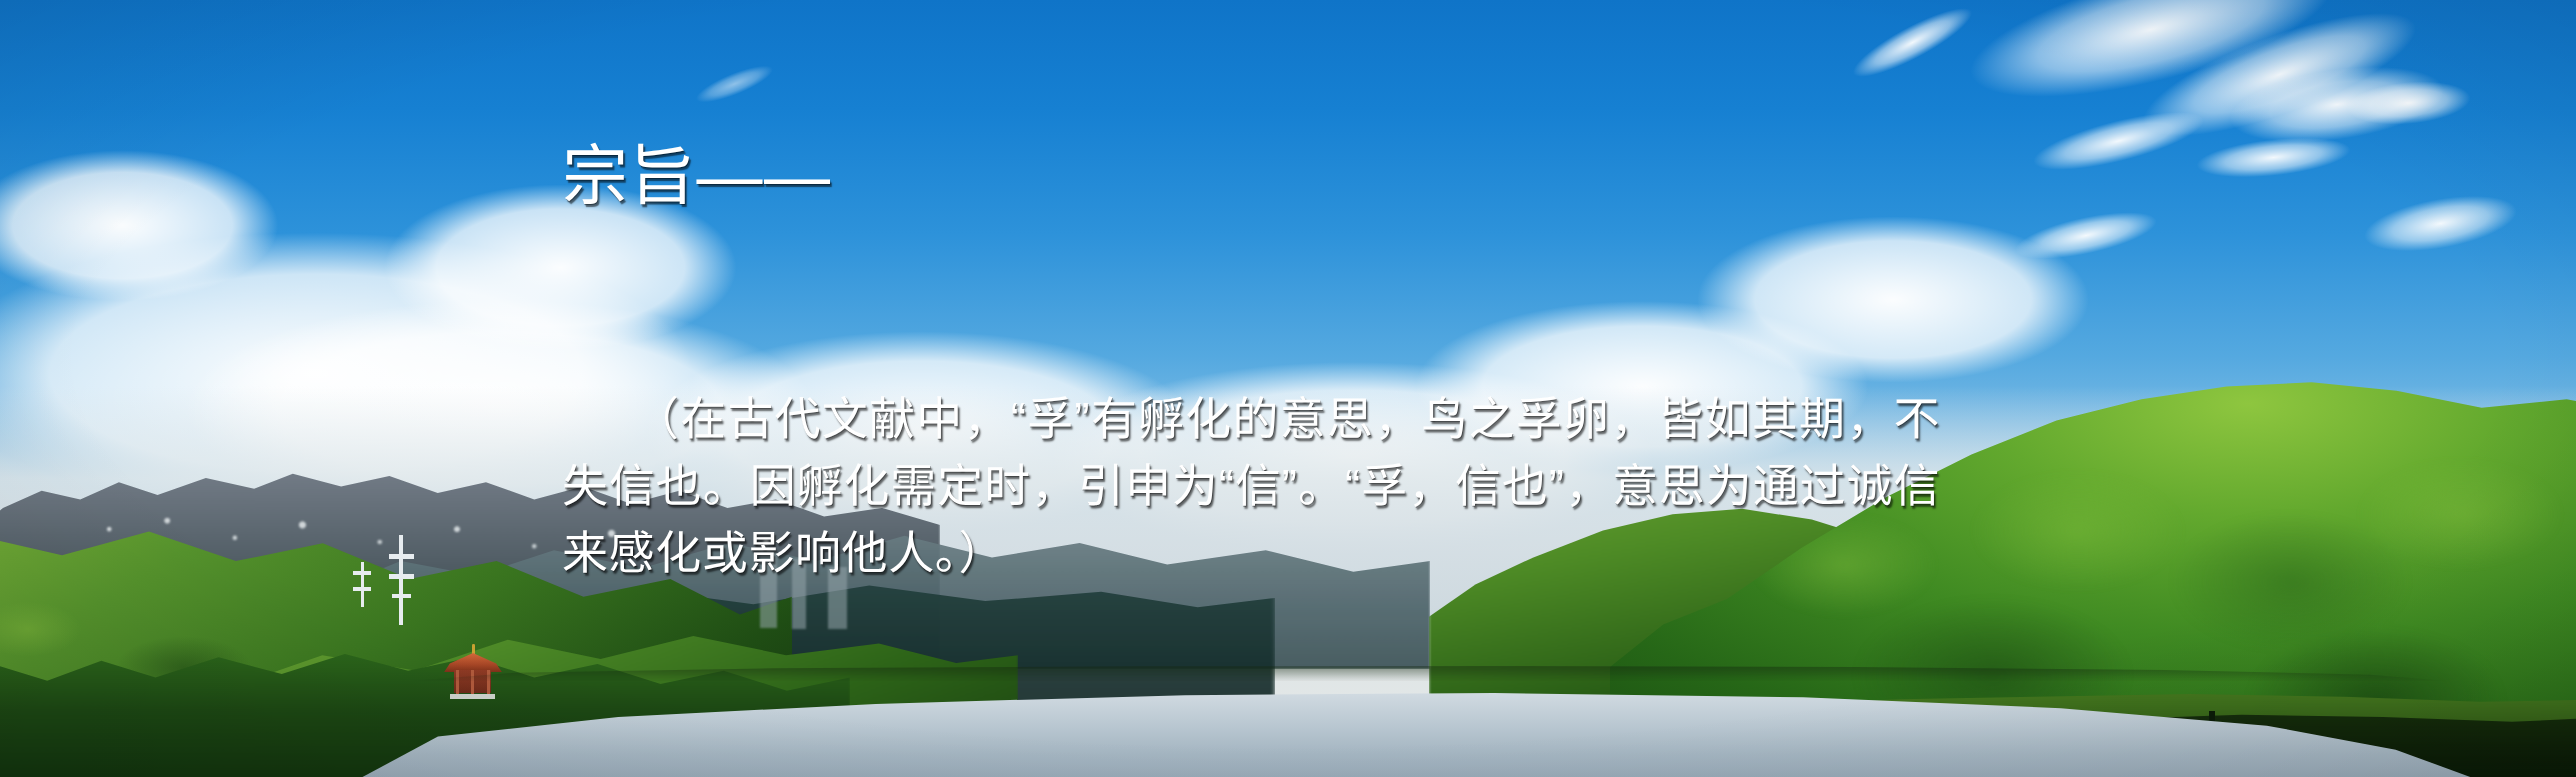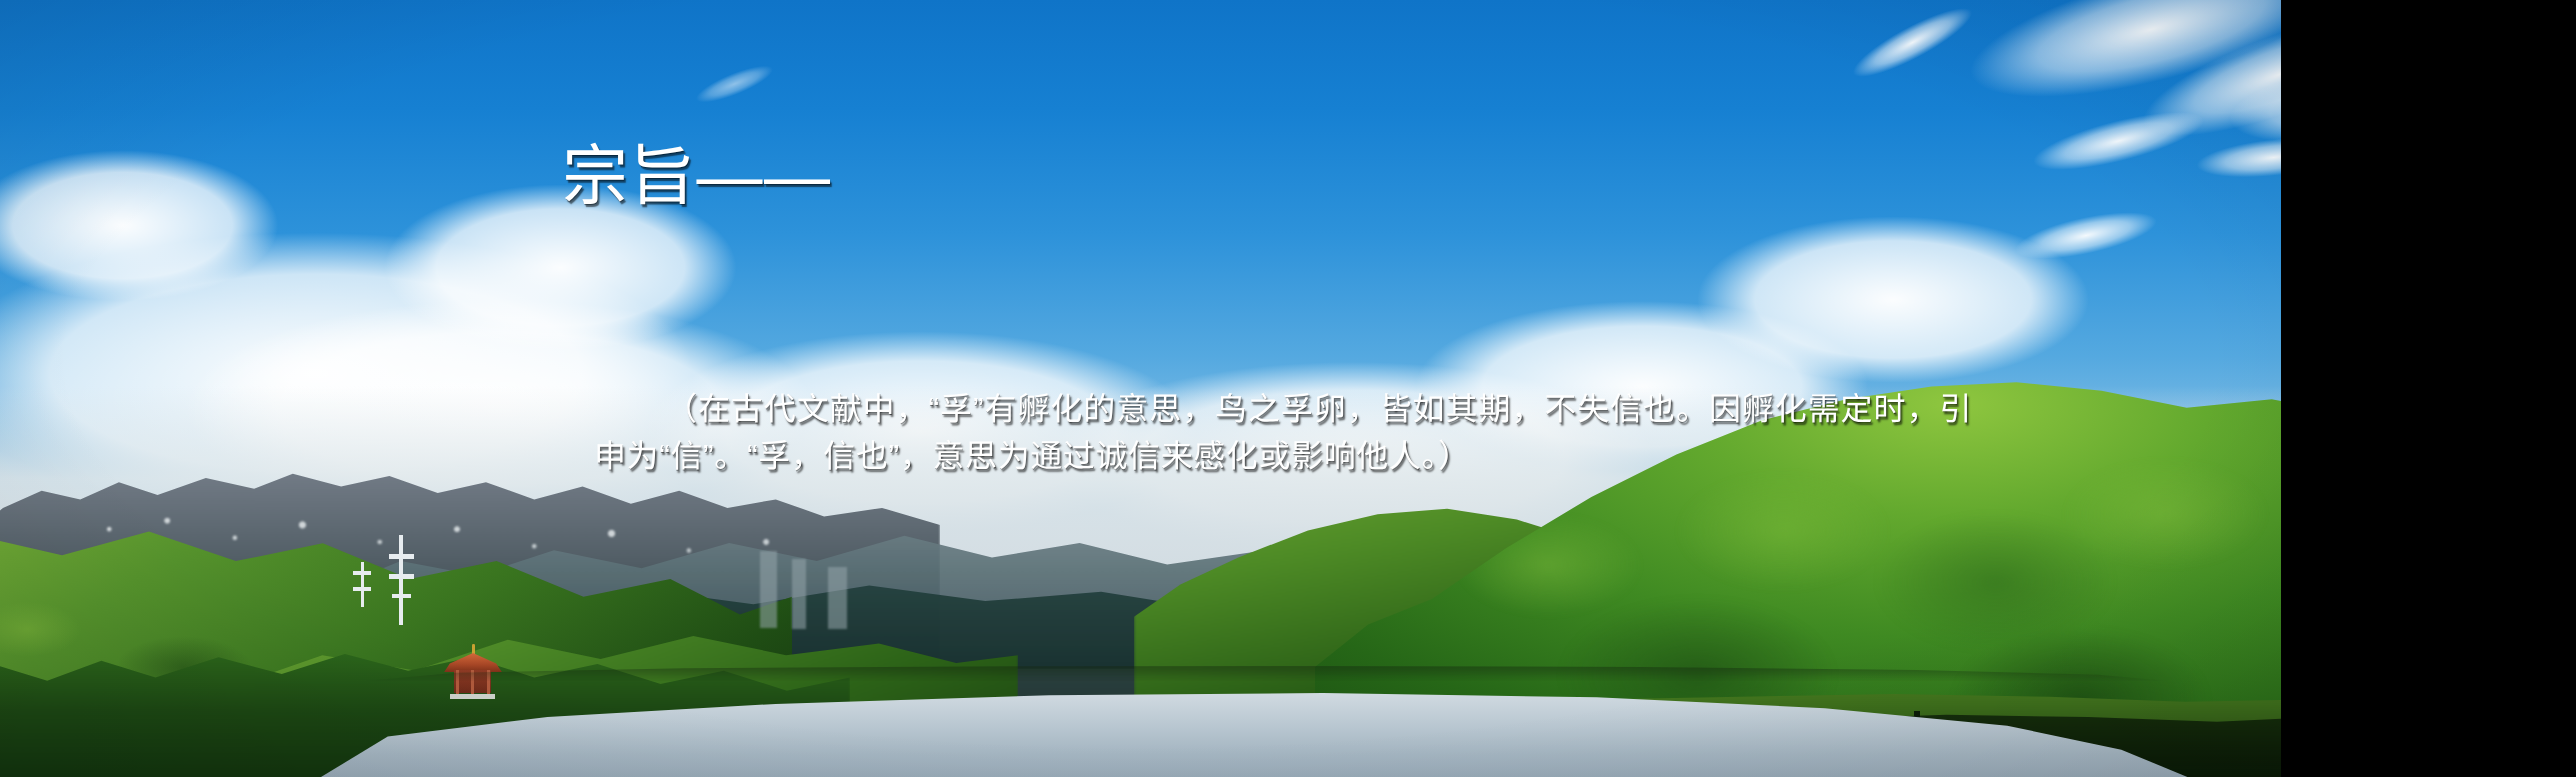--- a/index.html
+++ b/index.html
@@ -8,21 +8,21 @@
     padding: 0;
     background: #000;
   }
   body {
     font-family: "DejaVu Sans", sans-serif;
   }
 
   
   #banner {
     position: relative;
-    width: 2281px;
+    width: 2576px;
     height: 778px;
     overflow: hidden;
     background: #1579cc;
   }
 
   
   .sky {
     position: absolute;
     inset: 0;
     background:
@@ -348,25 +348,25 @@
     color: #ffffff;
     letter-spacing: 1.9px;
     white-space: nowrap;
     text-shadow:
       1.9px 2.6px 1.3px rgba(0,0,0,.6),
       0.6px 0.6px 0 rgba(0,0,0,.4);
   }
 
   .hdr-note {
     position: absolute;
-    left: 594px;
+    left: 562px;
     top: 386px;
     width: 1378px;
     font-family: "Liberation Sans", "DejaVu Sans", sans-serif;
-    font-size: 32px;
+    font-size: 46px;
     line-height: 1.46;
     color: #ffffff;
     letter-spacing: 0.6px;
     text-indent: 71px;
     text-align: justify;
     text-justify: inter-character;
     text-shadow:
       1.9px 2.6px 1.9px rgba(0,0,0,.58),
       0.6px 0.6px 0 rgba(0,0,0,.4);
   }

